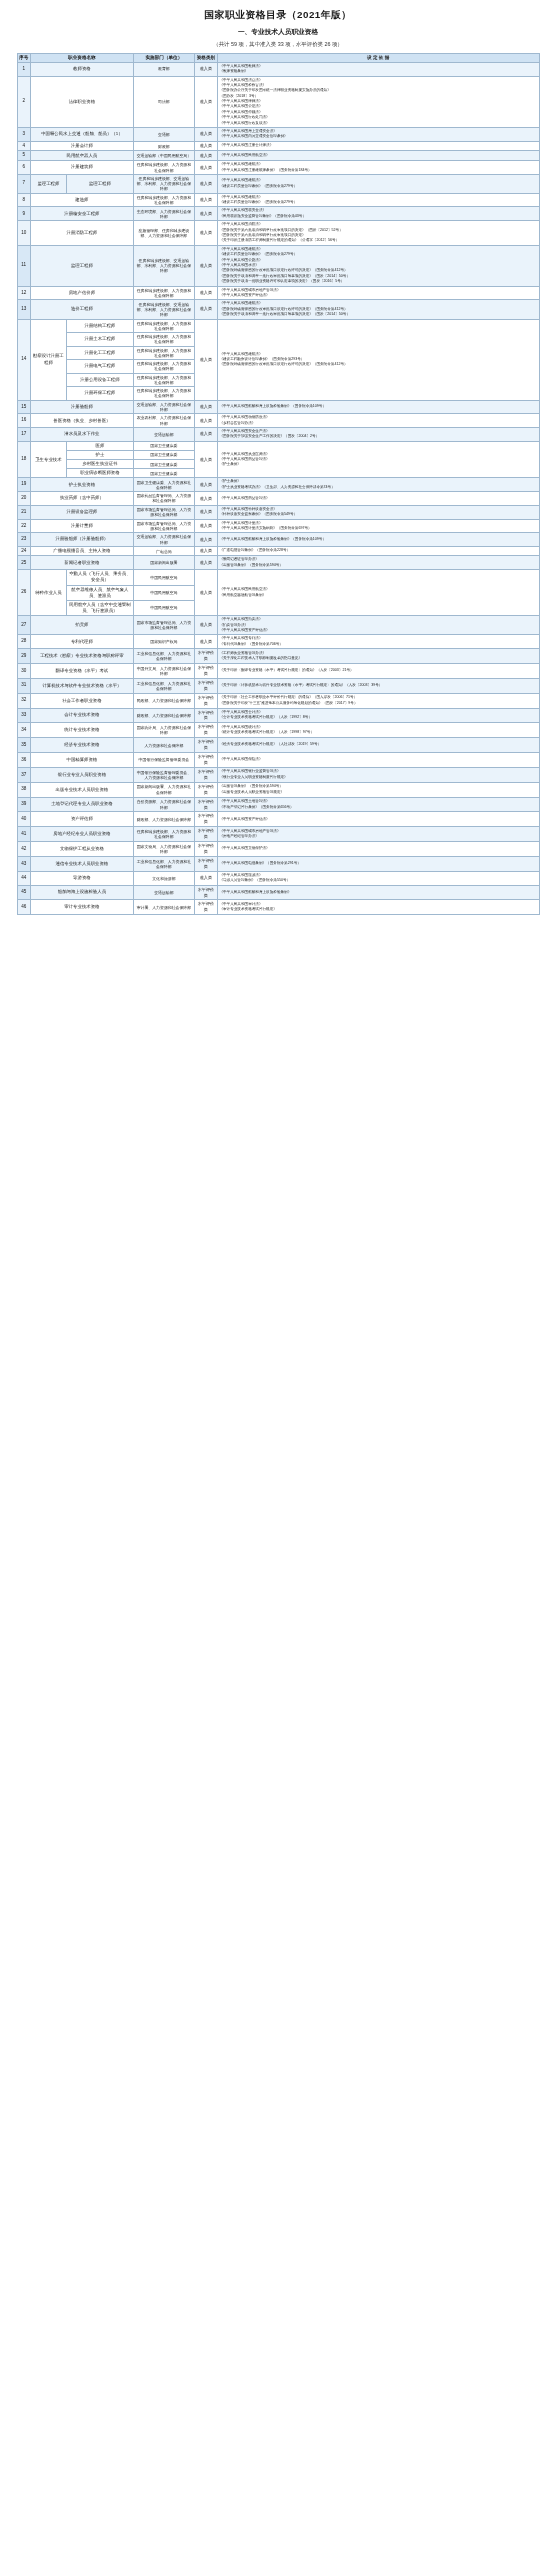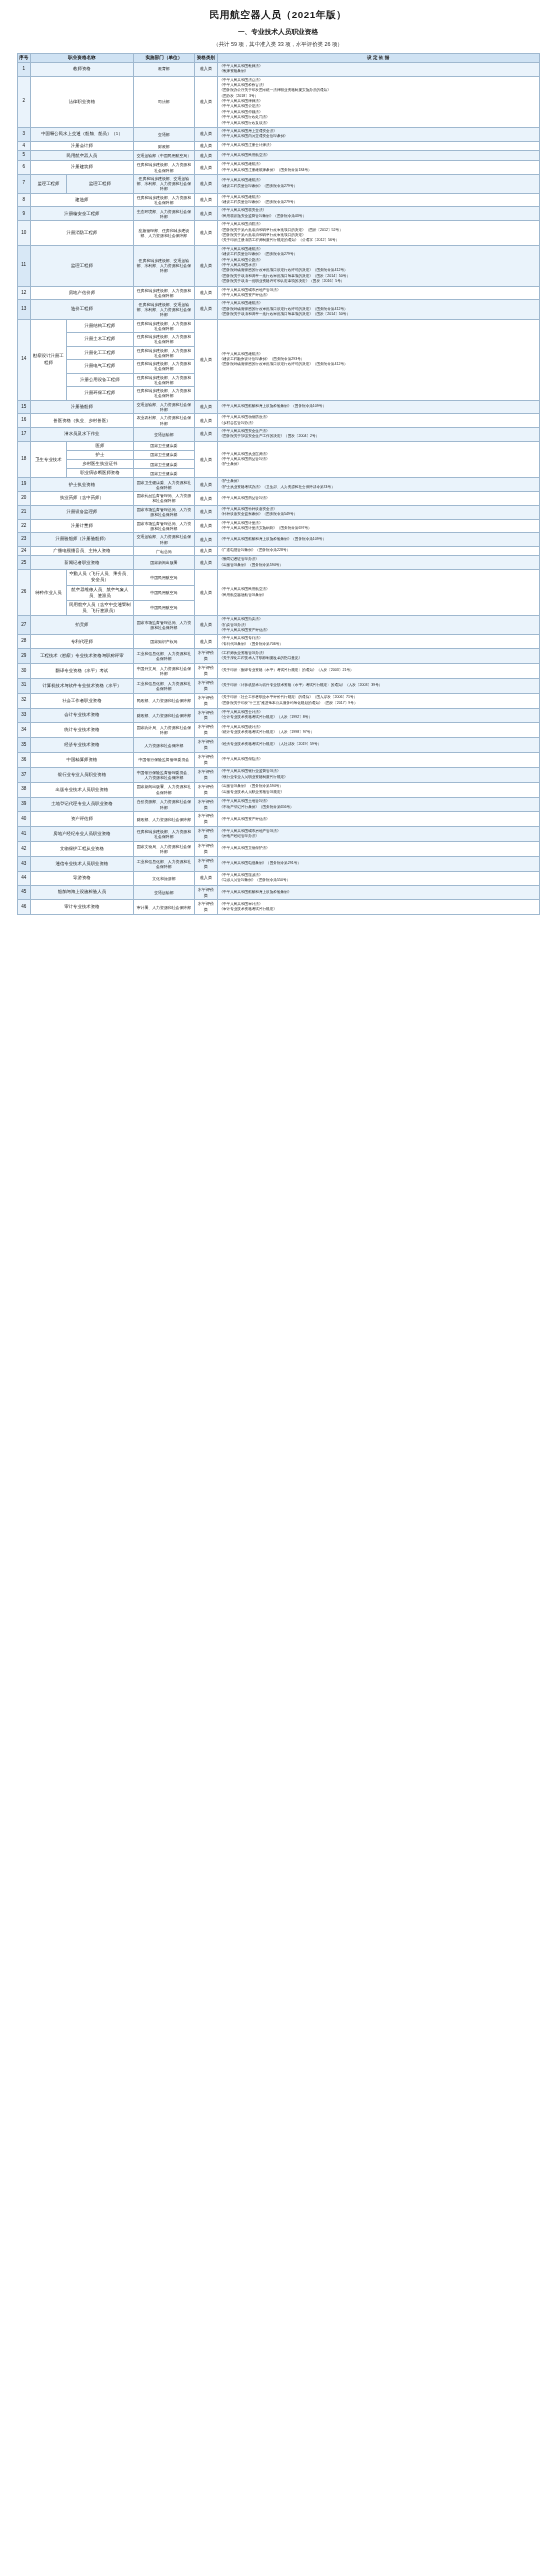--- a/index.html
+++ b/index.html
@@ -73,21 +73,21 @@
   col.c3{width:67px;}
   col.c4{width:61px;}
   col.c5{width:23px;}
   col.c6{width:auto;}
 </style>
 </head>
 <body>
 
 <div class="page">
 
-  <div class="title">民用航空器人员（2021年版）</div>
+  <div class="title">国家职业资格目录（2021年版）</div>
   <div class="subtitle">一、专业技术人员职业资格</div>
   <div class="note">（共计 59 项，其中准入类 33 项，水平评价类 26 项）</div>
 
   <table class="main">
     <colgroup>
       <col class="c1">
         <col class="c2">
         <col class="c3">
         <col class="c4">
         <col class="c5">

